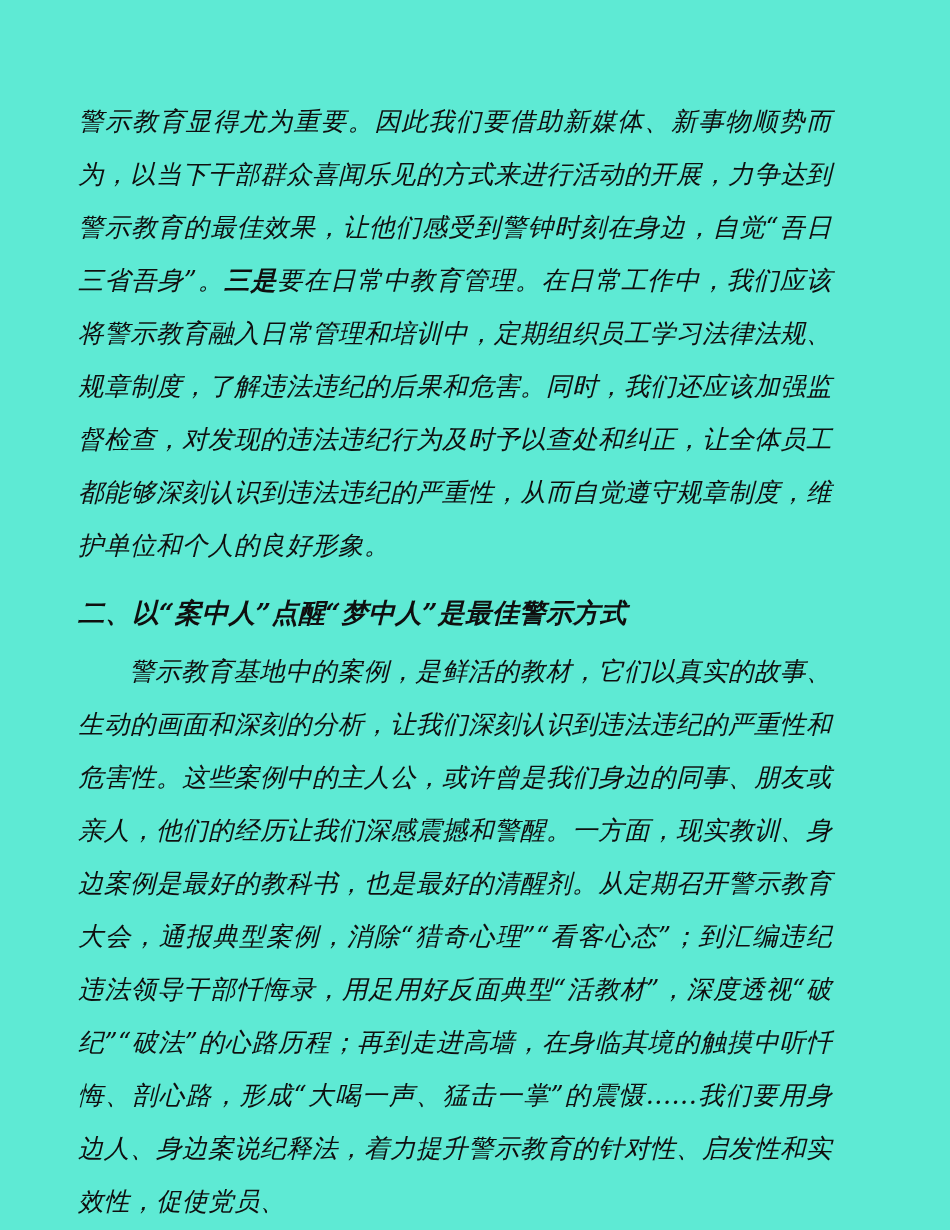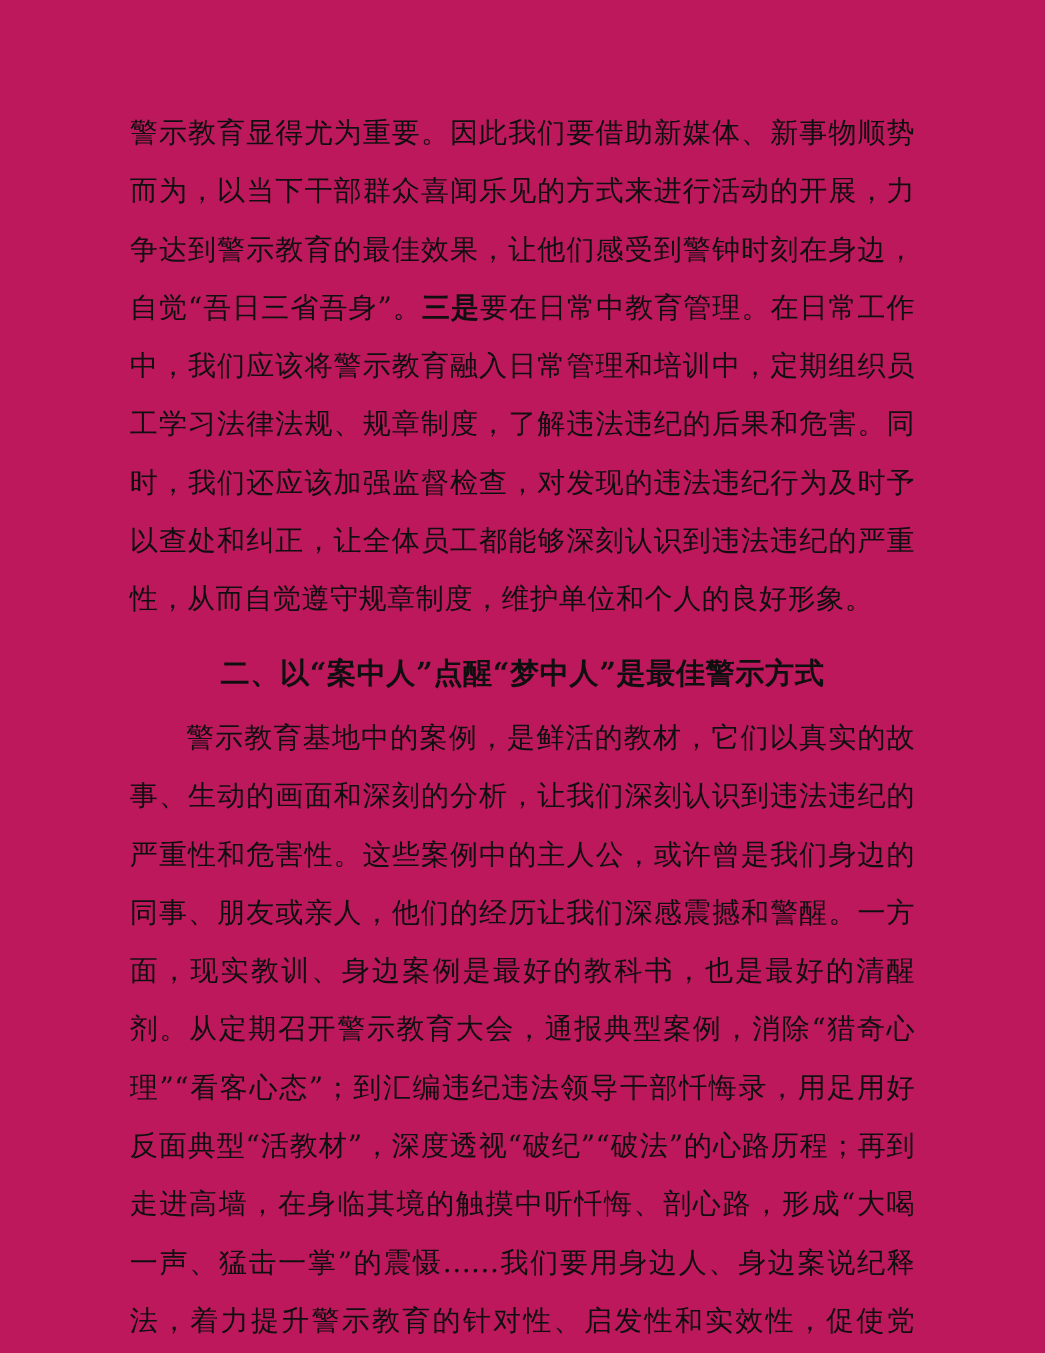--- a/index.html
+++ b/index.html
@@ -3,27 +3,28 @@
 <meta charset="utf-8">
 <style>
   html, body {
     margin: 0;
     padding: 0;
     background: #ffffff;
   }
   .page {
     width: 950px;
     height: 1230px;
-    background: #be185d;
+    background: #5eead4;
     position: relative;
     box-sizing: border-box;
-    padding: 95px 118px 40px 118px;
+    padding: 95px 118px 40px 78px;
     font-family: "DejaVu Serif", "Liberation Serif", serif;
     color: #0f0f0f;
     overflow: hidden;
+    font-style: italic;
   }
   .doc-body {
     font-size: 25.5px;
     line-height: 53px;
     text-align: justify;
     text-justify: inter-ideograph;
     letter-spacing: 0.5px;
   }
   p.para {
     margin: 0;
@@ -33,21 +34,21 @@
     margin: 0;
     text-indent: 2em;
   }
   .bold {
     font-weight: bold;
   }
   h2.section-heading {
     font-size: 26.5px;
     line-height: 53px;
     font-weight: bold;
-    text-align: center;
+    text-align: left;
     margin: 14px 0 6px 0;
     letter-spacing: 0.5px;
   }
 </style>
 </head>
 <body>
 
 <div class="page">
   <div class="doc-body">
 

